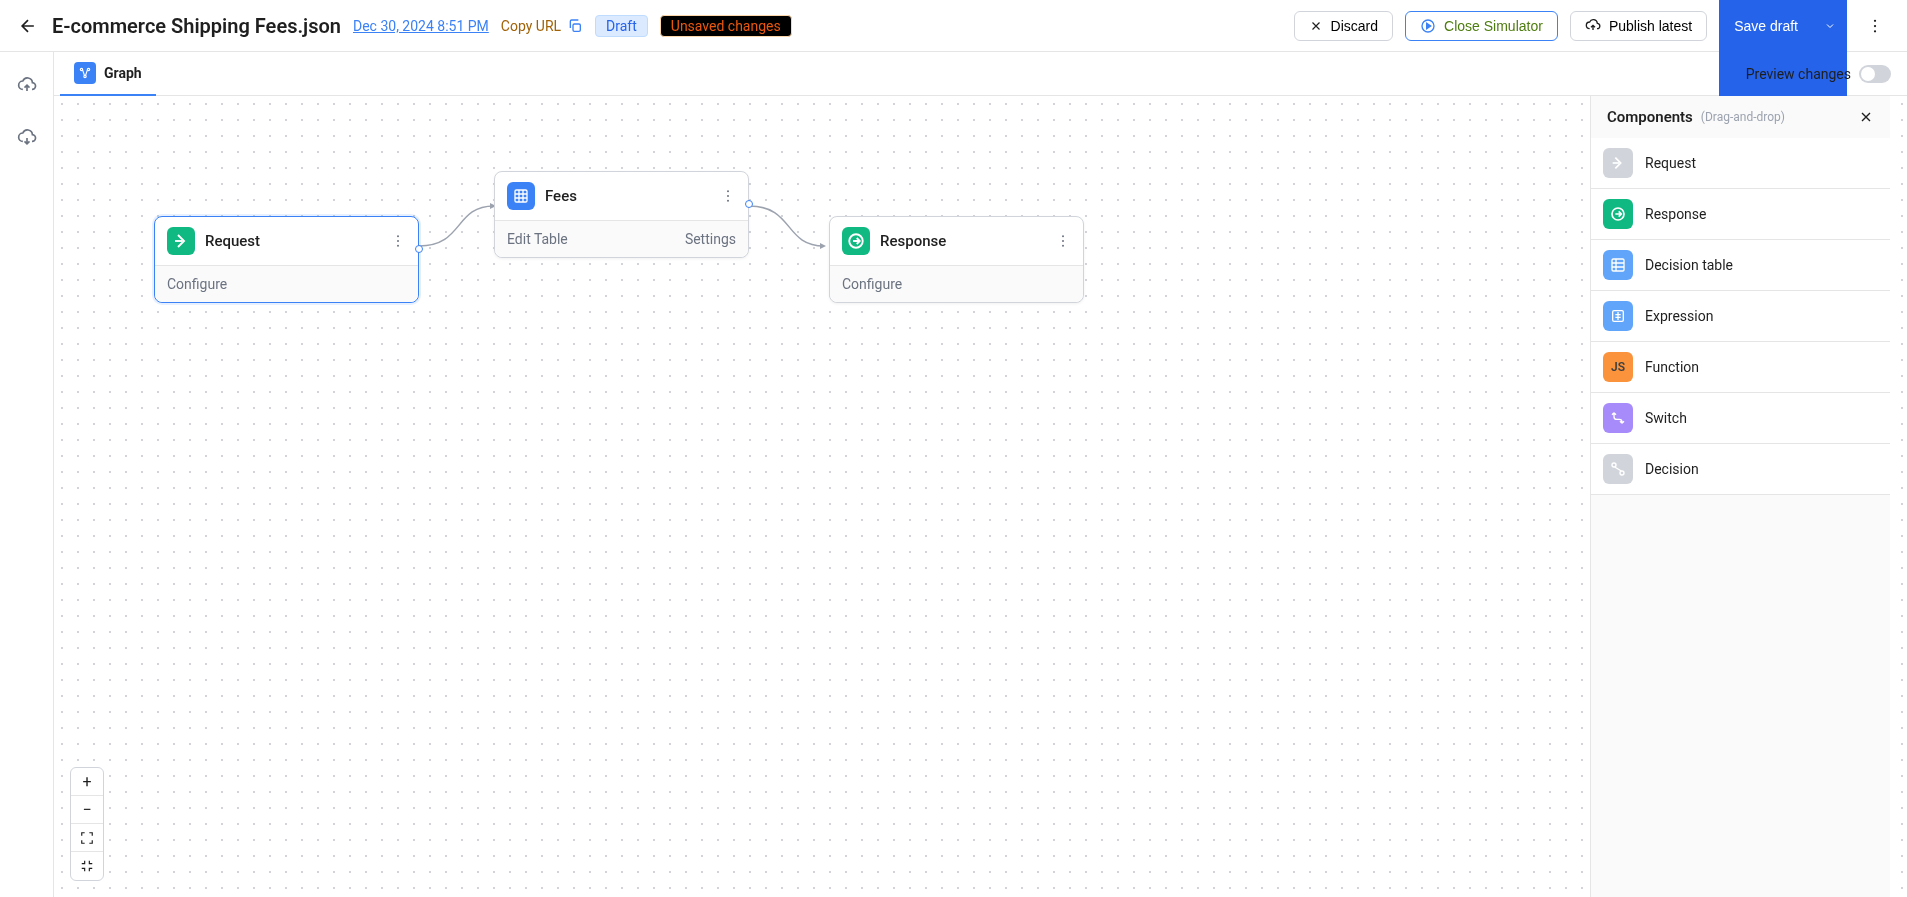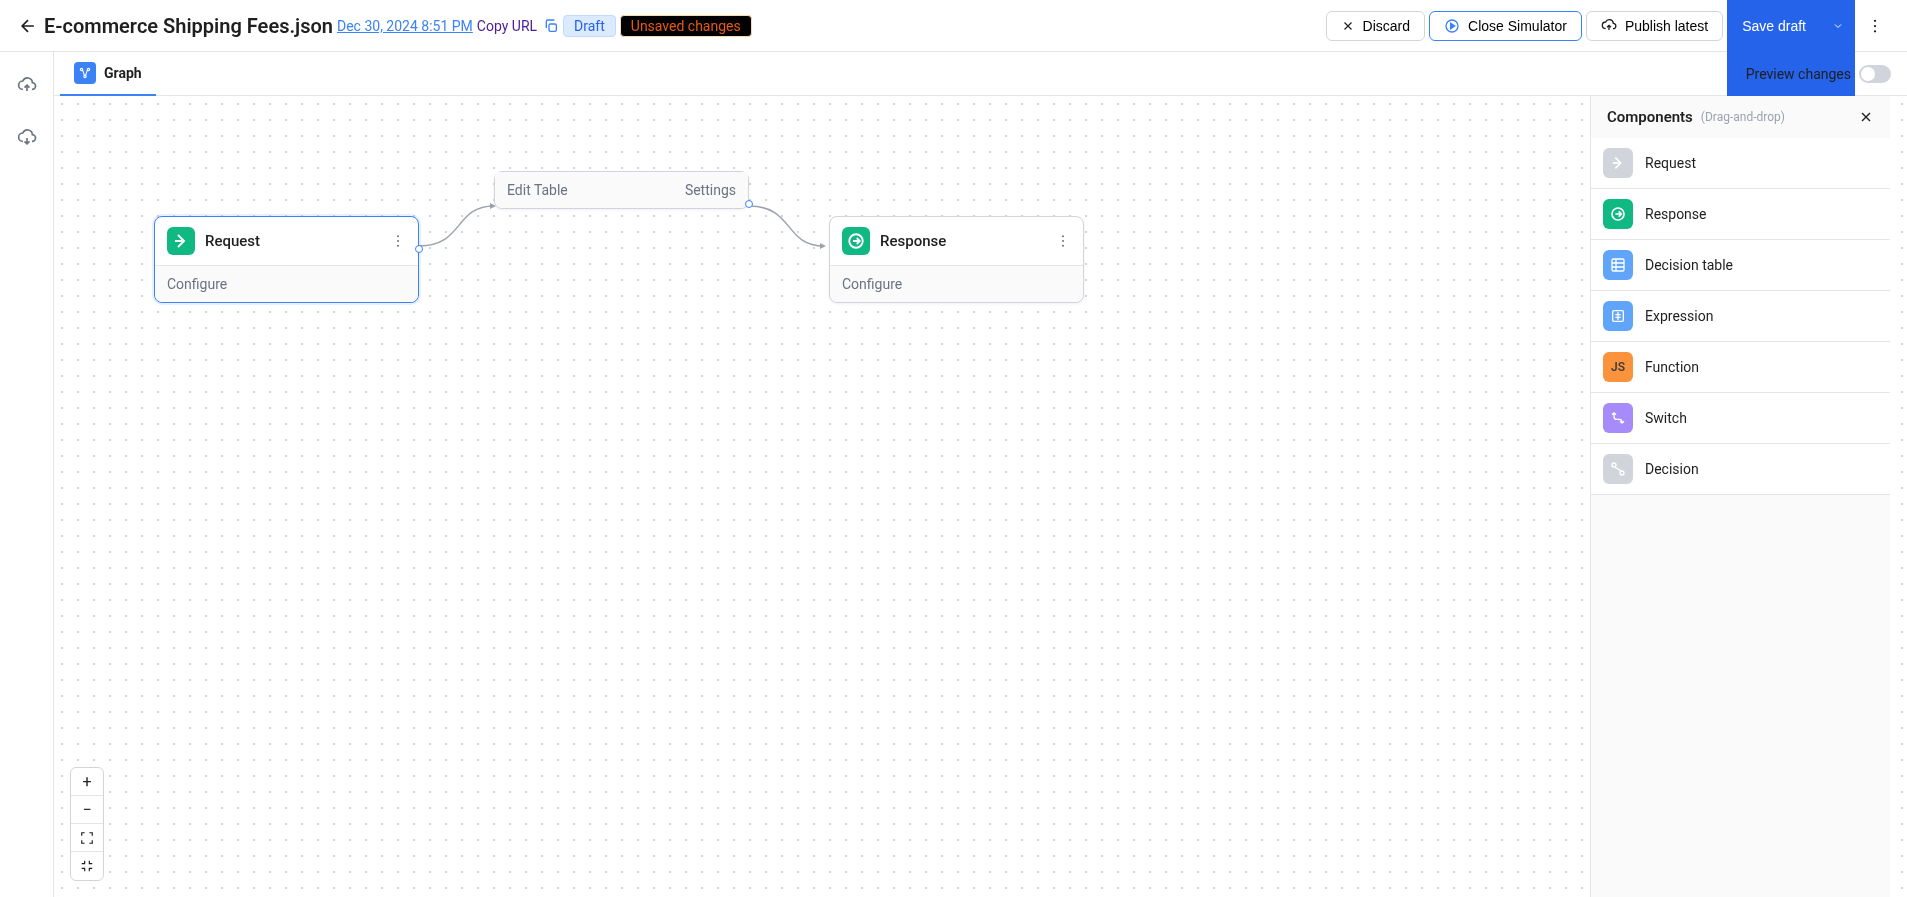--- a/index.html
+++ b/index.html
@@ -1,29 +1,29 @@
 <!DOCTYPE html>
 <html><head>
 <meta charset="utf-8">
 <style>
 * { box-sizing: border-box; margin: 0; padding: 0; }
 body { font-family: -apple-system, BlinkMacSystemFont, 'Segoe UI', Roboto, sans-serif; font-size: 14px; color: #1f1f1f; background: #fff; overflow: hidden; }
 
 
-.header { display: flex; align-items: center; padding: 8px 16px; border-bottom: 1px solid #e5e5e5; height: 52px; gap: 4px; }
+.header { display: flex; align-items: center; padding: 8px 16px; border-bottom: 1px solid #e5e5e5; height: 52px; gap: 12px; }
 .back-btn { width: 24px; height: 24px; display: flex; align-items: center; justify-content: center; cursor: pointer; }
 .title { font-size: 20px; font-weight: 600; }
 .date-link { color: #3b82f6; text-decoration: underline; font-size: 14px; }
-.copy-url { display: flex; align-items: center; gap: 6px; color: #4c1d95; cursor: pointer; }
+.copy-url { display: flex; align-items: center; gap: 6px; color: #a16207; cursor: pointer; }
 .badge { padding: 2px 10px; border-radius: 4px; font-size: 14px; }
 .badge-draft { background: #dbeafe; color: #2563eb; border: 1px solid #bfdbfe; }
 .badge-unsaved { background: #000000; color: #ea580c; border: 1px solid #fed7aa; }
 .spacer { flex: 1; }
 .btn { display: flex; align-items: center; gap: 8px; padding: 6px 14px; border-radius: 6px; font-size: 14px; cursor: pointer; border: 1px solid #d1d5db; background: #fff; }
-.btn-blue-outline { border-color: #3b82f6; color: #000000; }
+.btn-blue-outline { border-color: #3b82f6; color: #4d7c0f; }
 .btn-primary { background: #2563eb; color: #fff; border-color: #2563eb; }
 .btn-dropdown { display: flex; }
 .btn-dropdown .main { border-radius: 6px 0 0 6px; }
 .btn-dropdown .arrow { border-radius: 0 6px 6px 0; padding: 6px 10px; border-left: 1px solid rgba(255,255,255,0.3); background: #2563eb; color: #fff; border: 1px solid #2563eb; }
 .icon-btn { width: 32px; height: 32px; display: flex; align-items: center; justify-content: center; cursor: pointer; border-radius: 4px; }
 
 
 .tabs-row { display: flex; align-items: center; border-bottom: 1px solid #e5e5e5; padding: 0 0 0 60px; height: 44px; }
 .tab { display: flex; align-items: center; gap: 8px; padding: 10px 14px; cursor: pointer; border-bottom: 2px solid transparent; }
 .tab.active { border-bottom-color: #3b82f6; font-weight: bold; }
@@ -201,20 +201,36 @@
             </svg>
         </div>
       </div>
       <div class="node-body">
         <span>Configure</span>
       </div>
       <div class="conn-dot" style="right:-5px; top:28px;"></div>
     </div>
 
     <div class="node" style="left: 440px; top: 75px; width: 255px;">
+      <div class="node-header">
+        <div class="node-icon blue">
+          <svg width="16" height="16" viewBox="0 0 24 24" fill="none" stroke="#fff" stroke-width="2">
+              <rect x="3" y="3" width="18" height="18" rx="2"></rect>
+              <path d="M3 9h18M3 15h18M9 3v18M15 3v18"></path>
+            </svg>
+        </div>
+        <div class="node-title">Fees</div>
+        <div class="node-more">
+          <svg width="16" height="16" viewBox="0 0 24 24" fill="#6b7280">
+              <circle cx="12" cy="5" r="1.5"></circle>
+              <circle cx="12" cy="12" r="1.5"></circle>
+              <circle cx="12" cy="19" r="1.5"></circle>
+            </svg>
+        </div>
+      </div>
       <div class="node-body">
         <span>Edit Table</span>
         <span>Settings</span>
       </div>
       <div class="conn-dot" style="right:-5px; top:28px;"></div>
     </div>
 
     <div class="node" style="left: 775px; top: 120px; width: 255px;">
       <div class="node-header">
         <div class="node-icon green">

